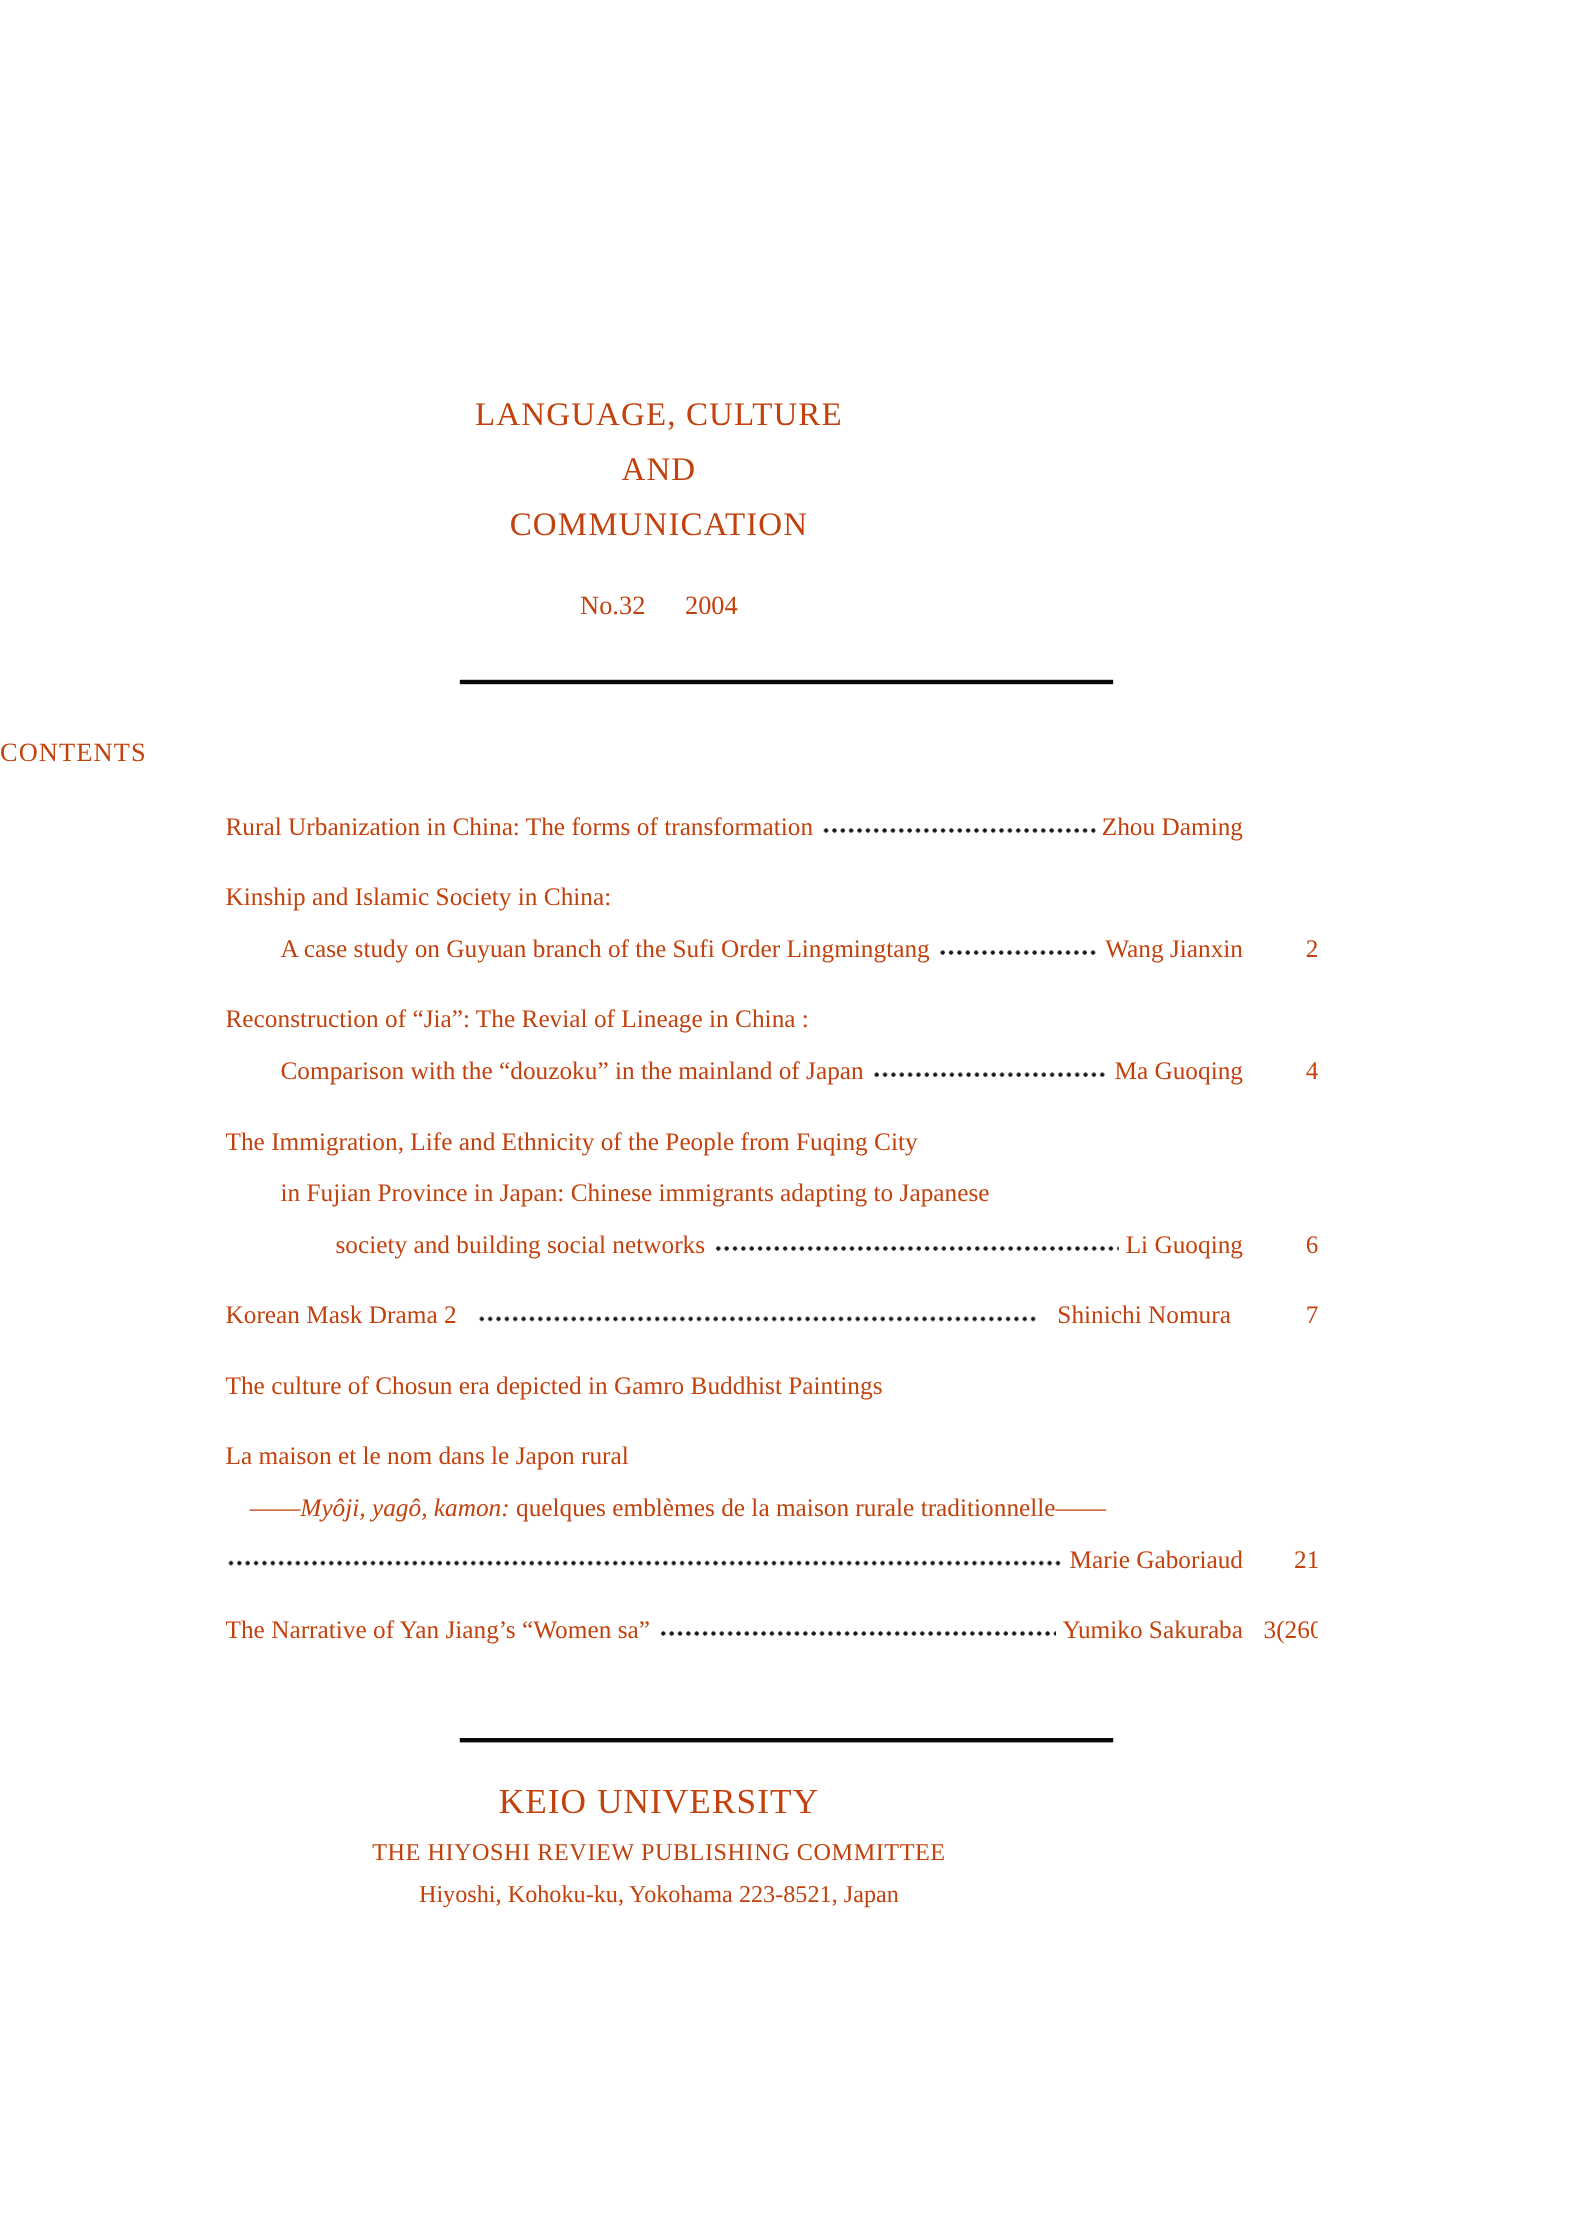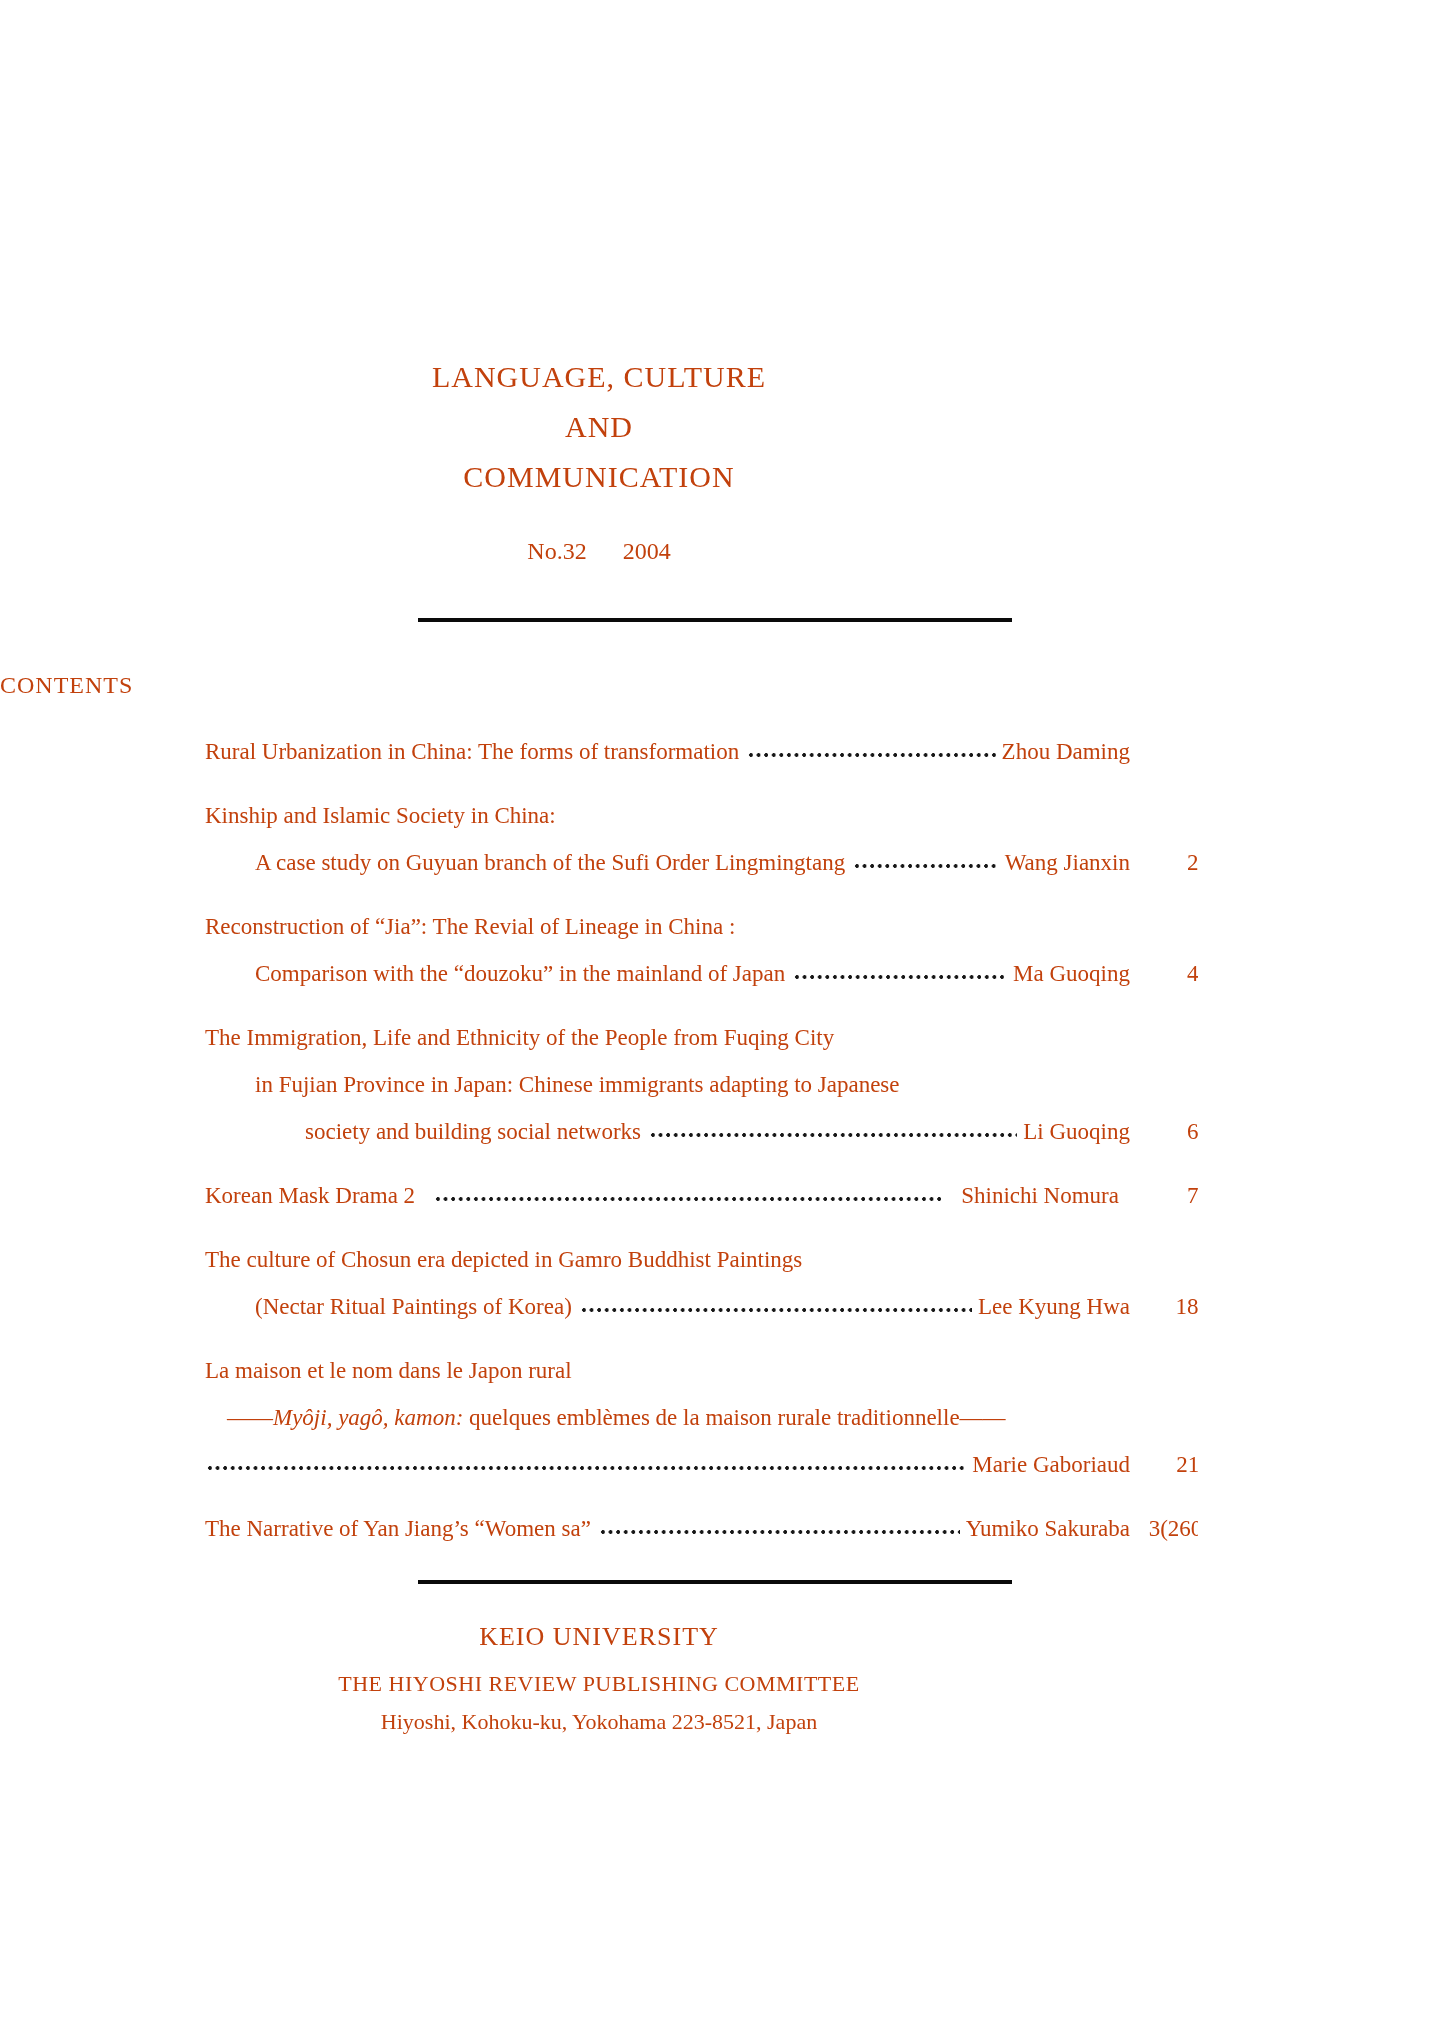--- a/index.html
+++ b/index.html
@@ -101,21 +101,21 @@
     white-space: pre;
   }
 
   
   .publisher-university {
     position: absolute;
     top: 1620px;
     left: 0;
     width: 100%;
     text-align: center;
-    font-size: 26px;
+    font-size: 32px;
     line-height: 34px;
     letter-spacing: 1px;
   }
   .publisher-committee {
     position: absolute;
     top: 1669px;
     left: 0;
     width: 100%;
     text-align: center;
     font-size: 22px;
@@ -200,26 +200,20 @@
           <span class="line-text"><span>Korean Mask Drama 2</span></span>
           <span class="leader"></span>
           <span class="author">Shinichi Nomura</span>
           <span class="page-num">73</span>
         </div>
       </div>
       <div class="entry">
         <div class="line" style="padding-left: 0px;">
           <span class="line-text"><span>The culture of Chosun era depicted in Gamro Buddhist Paintings</span></span>
         </div>
-        <div class="line" style="padding-left: 50px;">
-          <span class="line-text"><span>(Nectar Ritual Paintings of Korea)</span></span>
-          <span class="leader"></span>
-          <span class="author">Lee Kyung Hwa</span>
-          <span class="page-num">185</span>
-        </div>
       </div>
       <div class="entry">
         <div class="line" style="padding-left: 0px;">
           <span class="line-text"><span>La maison et le nom dans le Japon rural</span></span>
         </div>
         <div class="line" style="padding-left: 22px;">
           <span class="line-text"><span>——</span><span class="italic">Myôji, yagô, kamon:</span><span> quelques emblèmes de la maison rurale traditionnelle——</span></span>
         </div>
         <div class="line" style="padding-left: 0px; align-items: center;">
           <span class="leader leader-full"></span>

